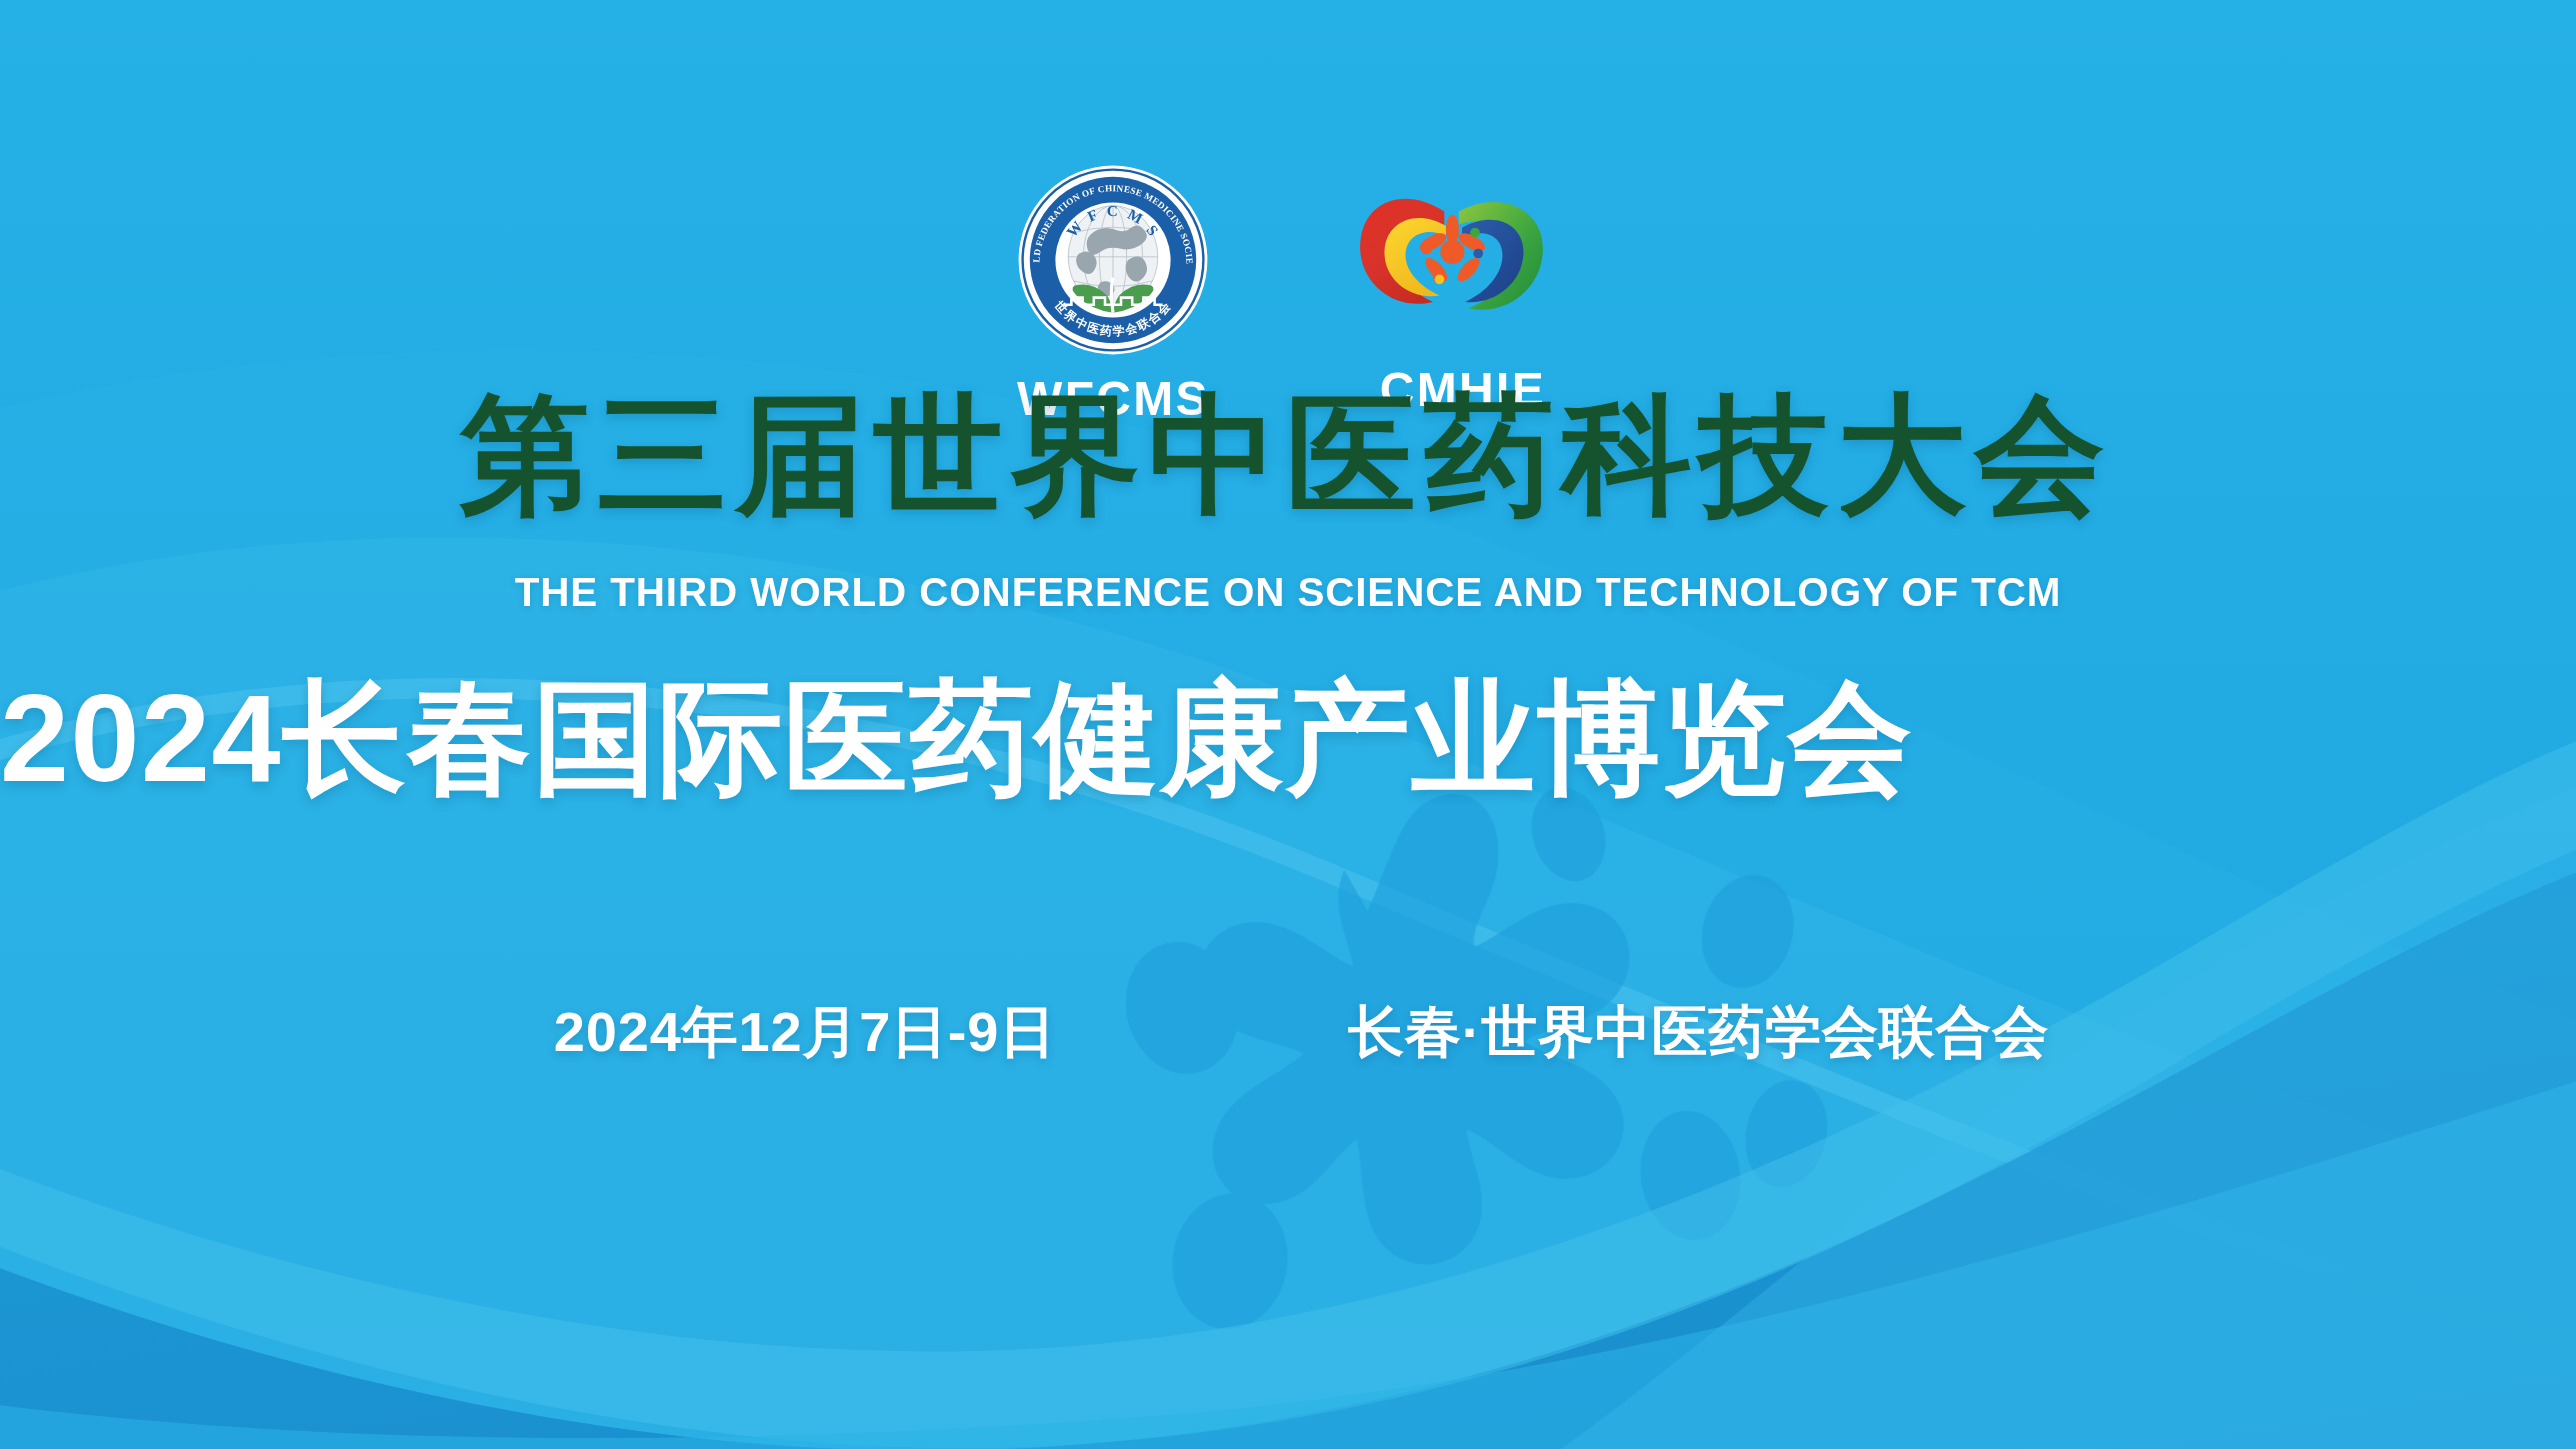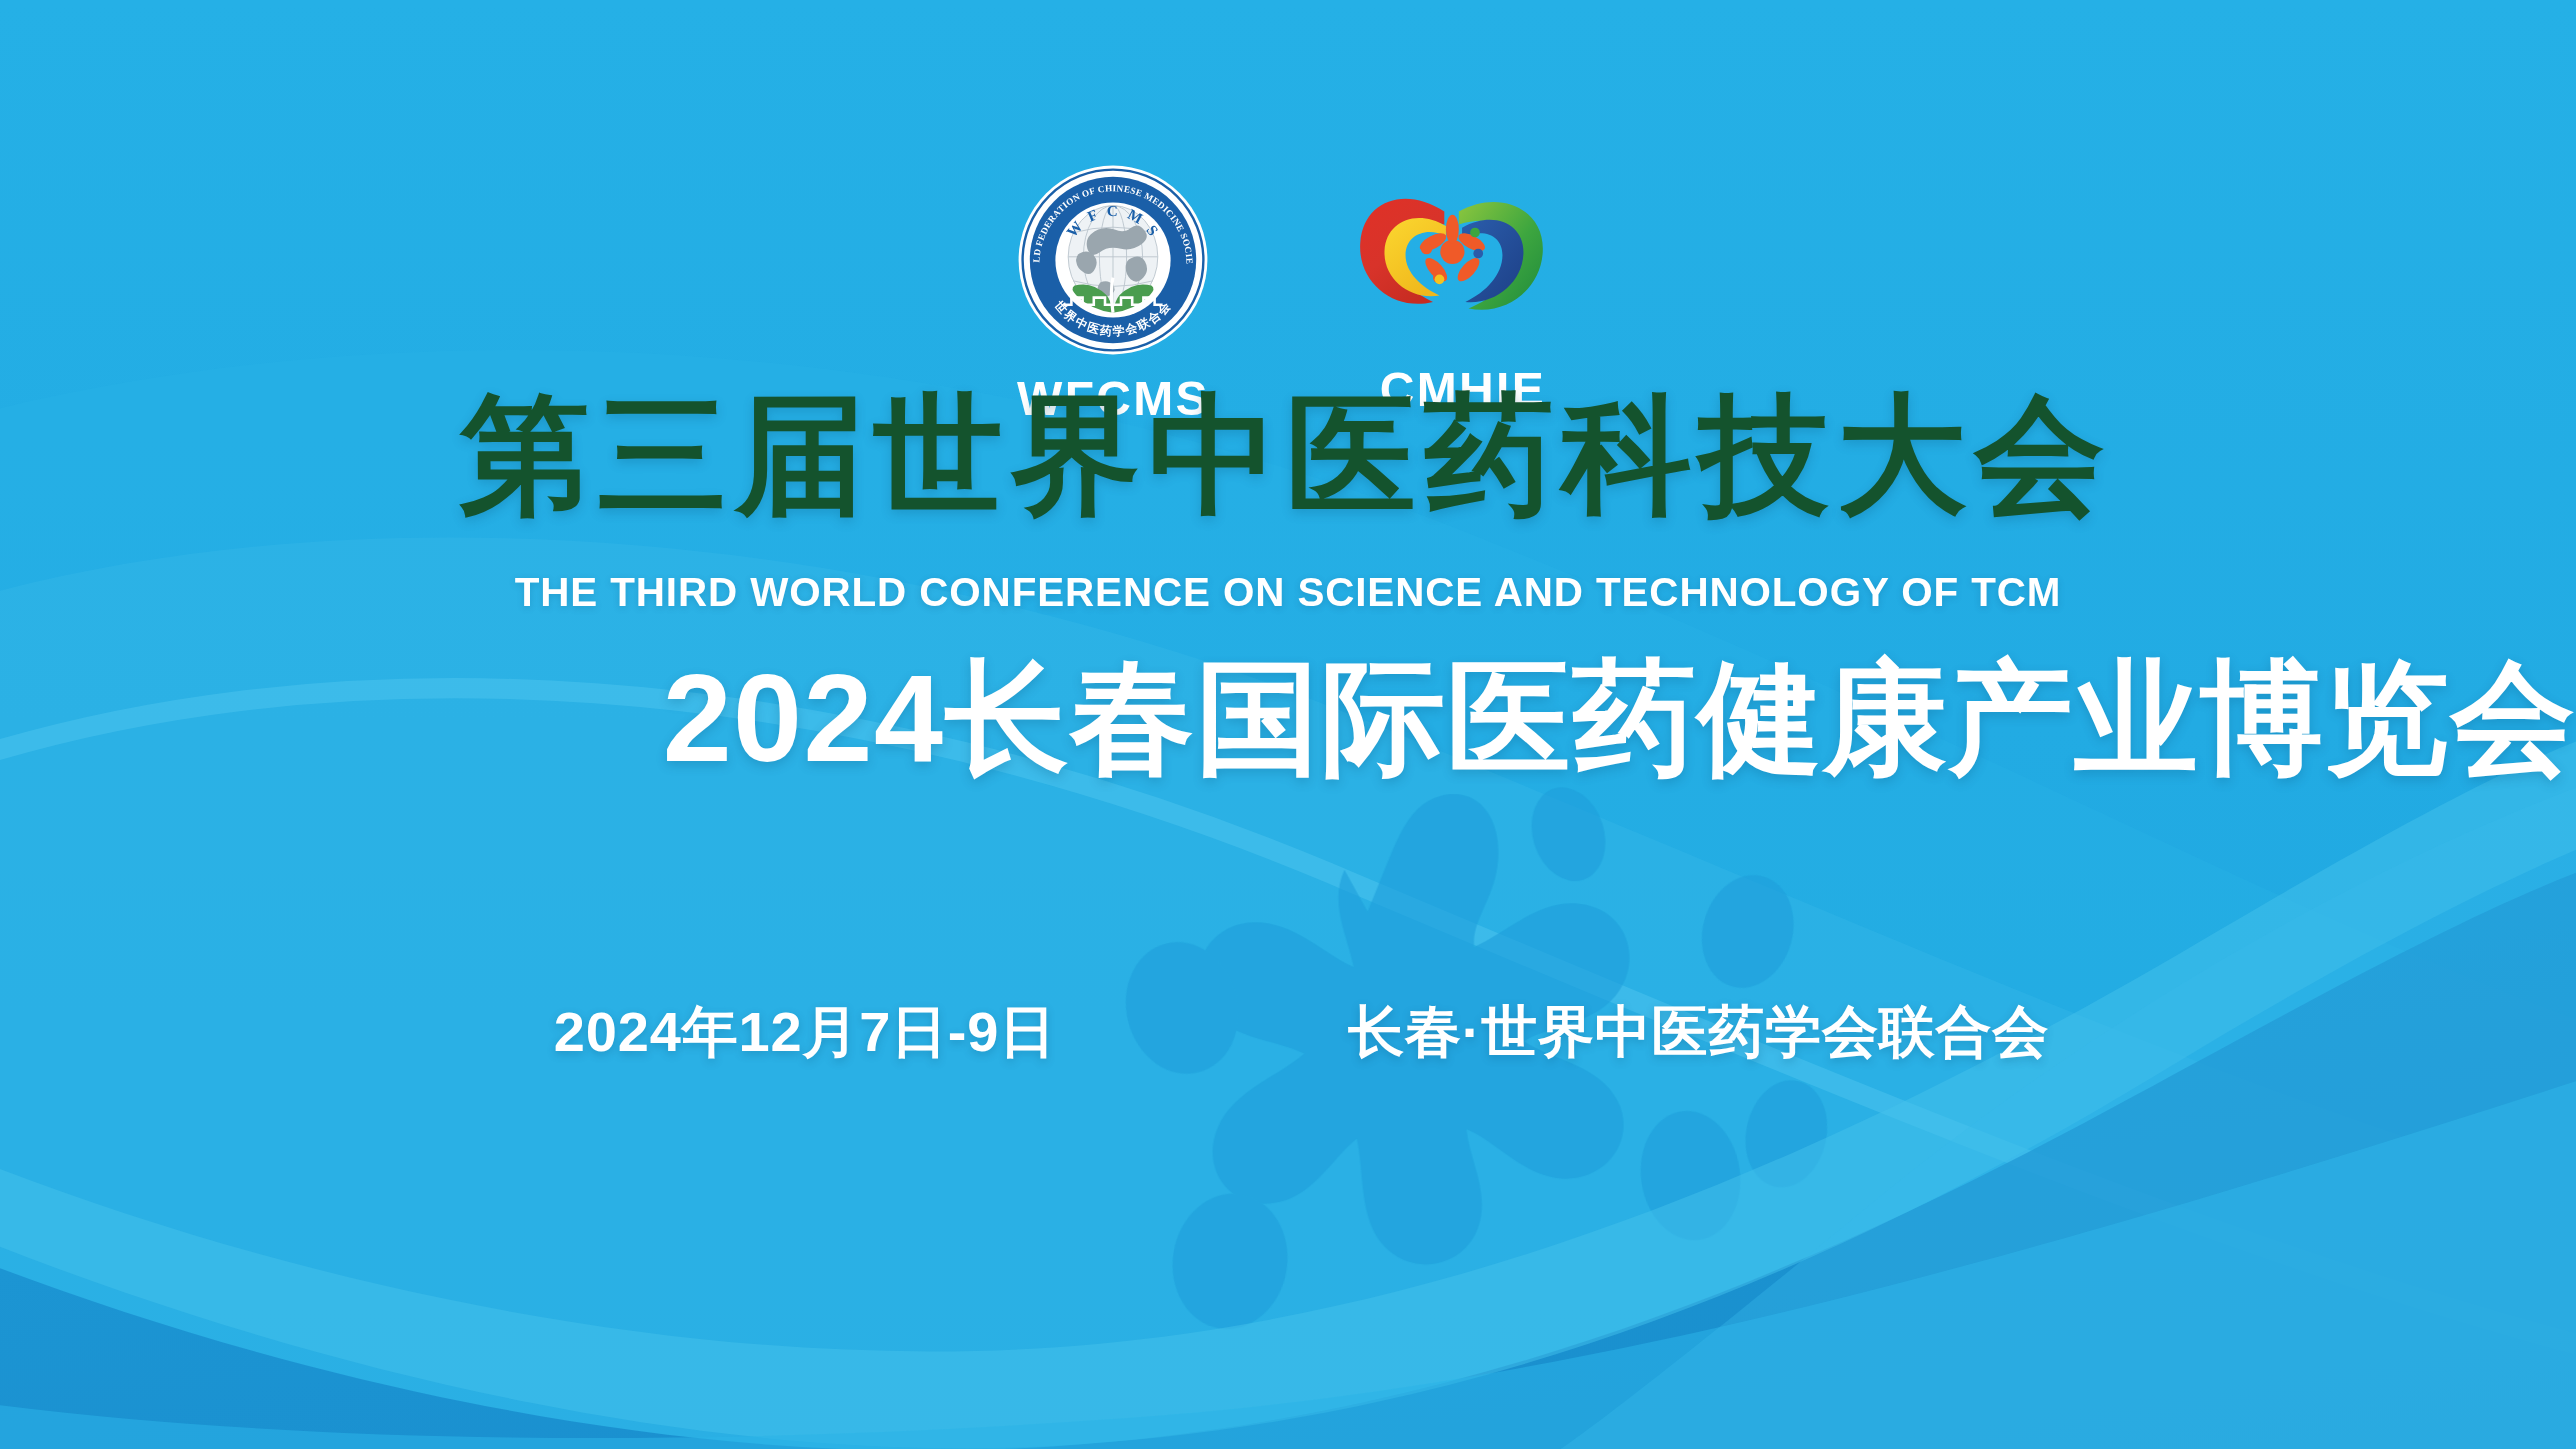--- a/index.html
+++ b/index.html
@@ -82,24 +82,24 @@
     color: #ffffff;
     font-size: 41px;
     font-weight: 700;
     letter-spacing: 0.9px;
     line-height: 1;
     transform: scaleX(0.985);
     text-shadow: 0 2.3px 7px rgba(6,70,110,0.20);
   }
   .h-cn-2 {
     position: absolute;
-    top: 656px;
-    left: 0;
-    right: 0;
-    text-align: right;
+    top: 676px;
+    left: 0;
+    right: 0;
+    text-align: left;
     color: #ffffff;
     font-size: 124px;
     font-weight: 700;
     line-height: 1;
     letter-spacing: 1.5px;
     text-shadow: 0 3.9px 10.8px rgba(6,70,110,0.22);
   }
   .h-en-2 {
     position: absolute;
     top: 831px;

